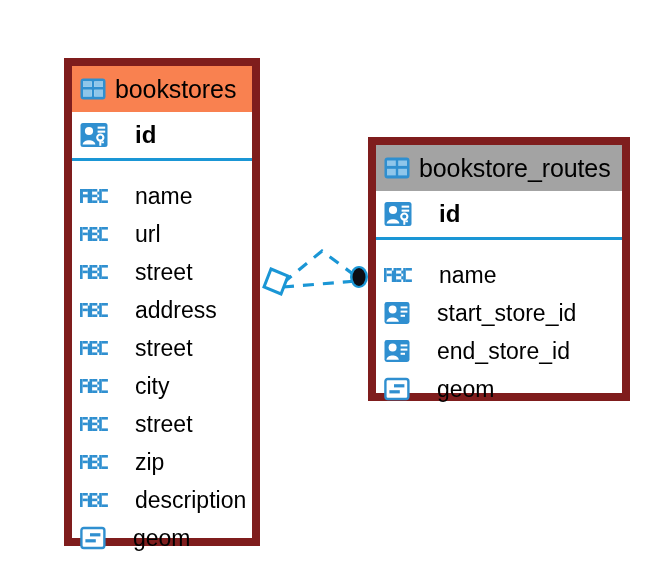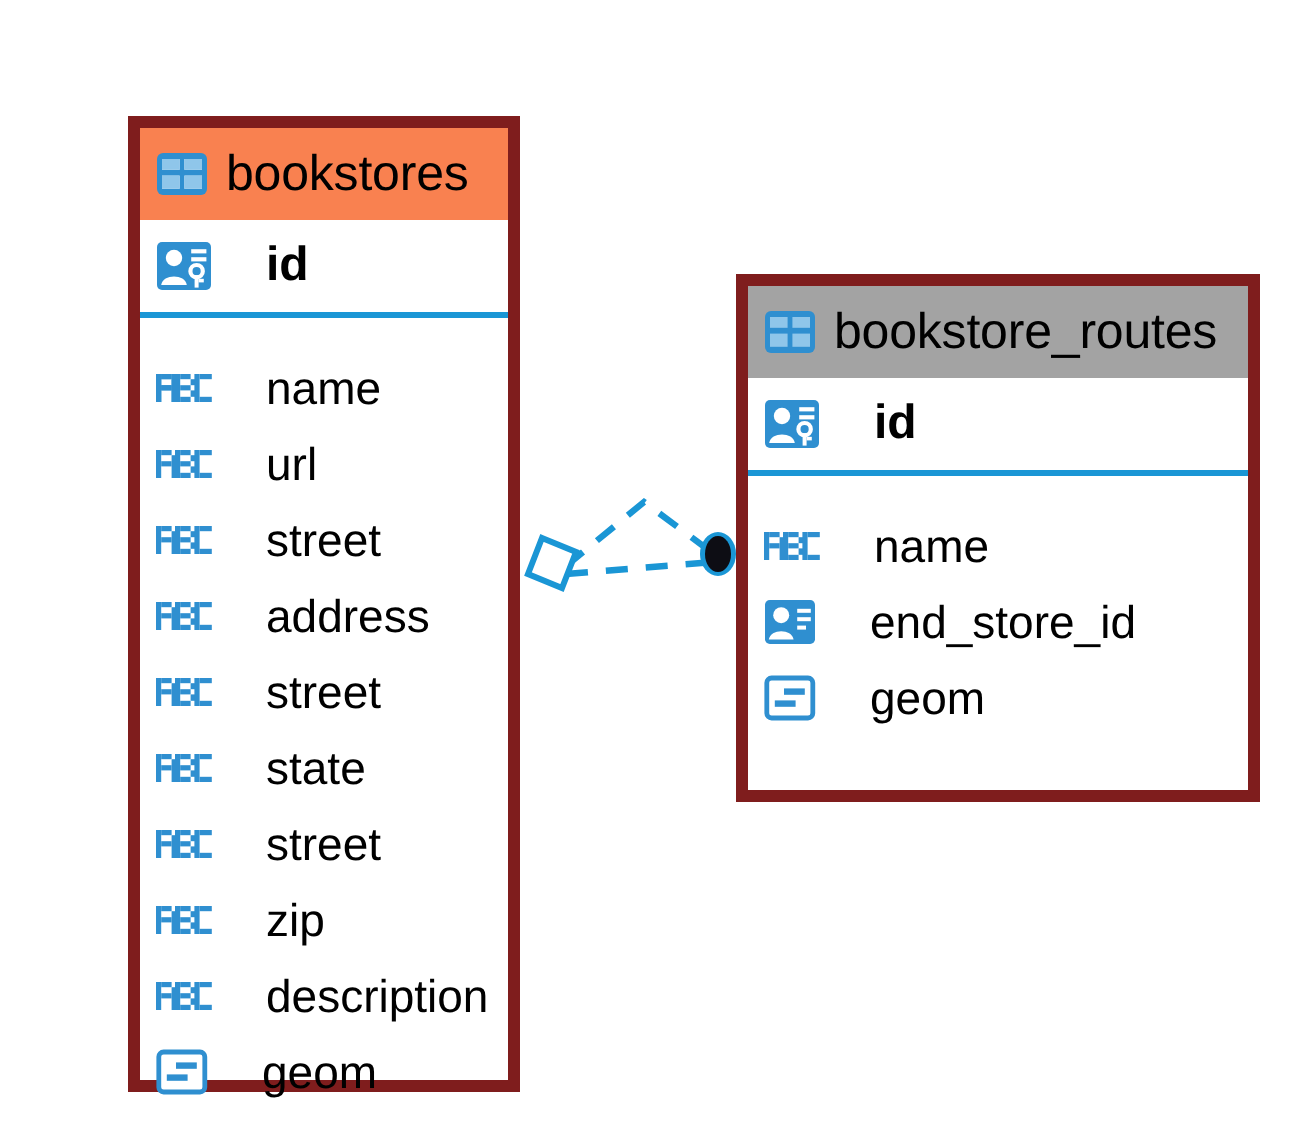--- a/index.html
+++ b/index.html
@@ -18,21 +18,21 @@
 
   .canvas {
     position: absolute;
     inset: 0;
   }
 
   
   .entity {
     position: absolute;
     box-sizing: border-box;
-    border: 6px solid #7f1d1d;
+    border: 8px solid #7f1d1d;
     background: #ffffff;
   }
 
   .entity-header {
     display: flex;
     align-items: center;
     box-sizing: border-box;
     height: 46px;
     padding-left: 8px;
     gap: 9px;
@@ -303,21 +303,21 @@
               <rect x="17.3" y="5.6" width="2.3" height="3"></rect>
                 <rect x="12.1" y="8.6" width="5.2" height="2.6"></rect>
               <rect x="17.3" y="11.2" width="2.3" height="3.2"></rect>
                 <rect x="12.1" y="14.4" width="5.2" height="2.6"></rect>
               <rect x="19.2" y="3" width="2.6" height="14"></rect>
                 <rect x="21.8" y="3" width="6.1" height="2.6"></rect>
               <rect x="21.8" y="14.4" width="6.1" height="2.6"></rect>
             </g>
           </svg>
         </span>
-        <span class="field-label">state</span>
+        <span class="field-label">city</span>
       </div>
 
       <div class="field-row">
         <span class="icon icon-abc">
           <svg viewBox="0 0 28 20" xmlns="http://www.w3.org/2000/svg">
             <g fill="#2f8fd0">
               <rect x="0" y="3" width="2.6" height="14"></rect>
                 <rect x="2.6" y="3" width="5.2" height="2.6"></rect>
               <rect x="7.8" y="5.6" width="2.6" height="11.4"></rect>
                 <rect x="2.6" y="8.6" width="5.2" height="2.6"></rect>
@@ -447,32 +447,45 @@
                 <rect x="12.1" y="14.4" width="5.2" height="2.6"></rect>
               <rect x="19.2" y="3" width="2.6" height="14"></rect>
                 <rect x="21.8" y="3" width="6.1" height="2.6"></rect>
               <rect x="21.8" y="14.4" width="6.1" height="2.6"></rect>
             </g>
           </svg>
         </span>
         <span class="field-label">name</span>
       </div>
 
-
       <div class="field-row">
         <span class="icon icon-fk">
           <svg viewBox="0 0 26 24" xmlns="http://www.w3.org/2000/svg">
             <rect x="0.5" y="1" width="25" height="22" rx="2.4" fill="#2f8fd0"></rect>
             <circle cx="8.6" cy="8.6" r="4" fill="#ffffff"></circle>
             <path d="M 2.4 20.8 C 3.2 15.2 14 15.2 14.8 20.8 Z" fill="#ffffff"></path>
             <rect x="16.6" y="5.4" width="6.8" height="2" fill="#ffffff"></rect>
             <rect x="16.6" y="9.6" width="6.8" height="2" fill="#ffffff"></rect>
             <rect x="16.6" y="13.8" width="4.4" height="2" fill="#ffffff"></rect>
           </svg>
         </span>
+        <span class="field-label">start_store_id</span>
+      </div>
+
+      <div class="field-row">
+        <span class="icon icon-fk">
+          <svg viewBox="0 0 26 24" xmlns="http://www.w3.org/2000/svg">
+            <rect x="0.5" y="1" width="25" height="22" rx="2.4" fill="#2f8fd0"></rect>
+            <circle cx="8.6" cy="8.6" r="4" fill="#ffffff"></circle>
+            <path d="M 2.4 20.8 C 3.2 15.2 14 15.2 14.8 20.8 Z" fill="#ffffff"></path>
+            <rect x="16.6" y="5.4" width="6.8" height="2" fill="#ffffff"></rect>
+            <rect x="16.6" y="9.6" width="6.8" height="2" fill="#ffffff"></rect>
+            <rect x="16.6" y="13.8" width="4.4" height="2" fill="#ffffff"></rect>
+          </svg>
+        </span>
         <span class="field-label">end_store_id</span>
       </div>
 
       <div class="field-row">
         <span class="icon icon-geom">
           <svg viewBox="0 0 26 24" xmlns="http://www.w3.org/2000/svg">
             <rect x="1.4" y="2" width="23" height="20" rx="2.4" fill="#ffffff" stroke="#2f8fd0" stroke-width="2.4"></rect>
             <rect x="10" y="7.2" width="10.4" height="3.2" fill="#2f8fd0"></rect>
             <rect x="5.4" y="13.2" width="10.4" height="3.2" fill="#2f8fd0"></rect>
           </svg>

